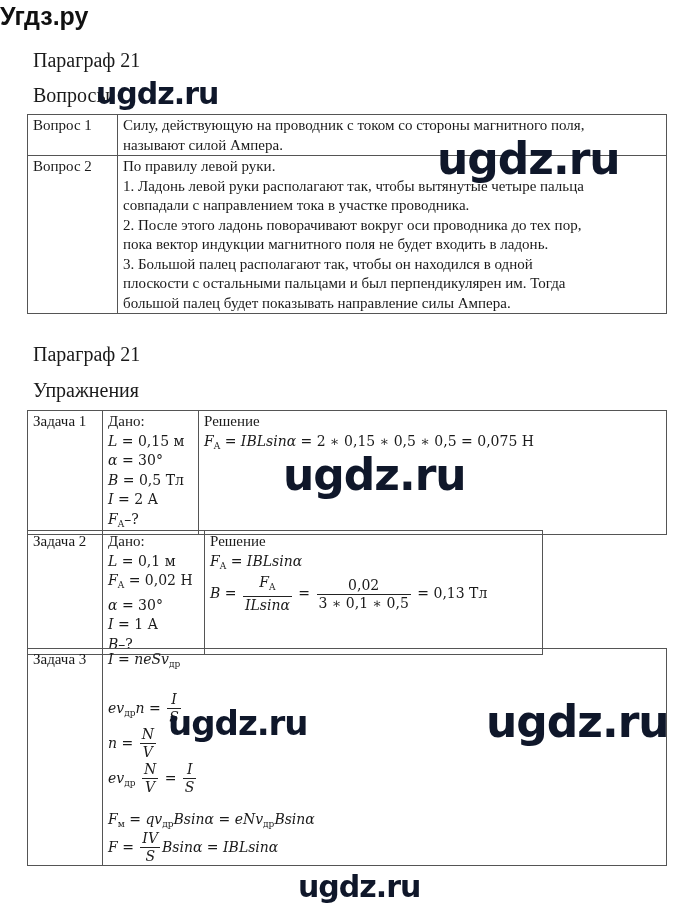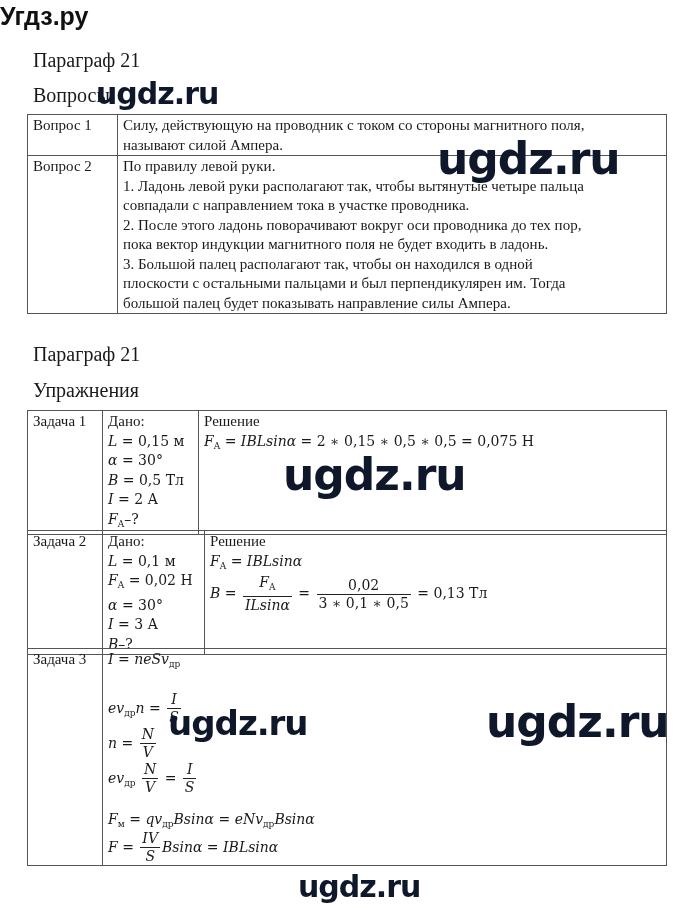--- a/index.html
+++ b/index.html
@@ -89,35 +89,35 @@
     </td>
     <td>
       <span class="line">Решение</span>
       <span class="line math"><i>F</i><span class="sub">A</span> = <span>IBLsinα</span> = <span class="up">2 ∗ 0,15 ∗ 0,5 ∗ 0,5</span> = <span class="up">0,075 Н</span></span>
     </td>
   </tr>
 </tbody>
   </table>
 <div class="wm" style="left:283px; top:453px; font-size:44px;">ugdz.ru</div>
 
-<table class="doc" style="top:530px; width:640px;">
+<table class="doc" style="top:530px; width:516px;">
   <colgroup>
       <col style="width:75px">
       <col style="width:102px">
       <col>
     </colgroup>
   <tbody>
       <tr>
     <td>Задача 2</td>
     <td style="height:117px;">
       <span class="line">Дано:</span>
       <span class="line math"><i>L</i> = <span class="up">0,1 м</span></span>
       <span class="line math"><i>F</i><span class="sub">A</span> = <span class="up">0,02 Н</span></span>
       <span class="line math"><i>α</i> = <span class="up">30°</span></span>
-      <span class="line math"><i>I</i> = <span class="up">3 А</span></span>
+      <span class="line math"><i>I</i> = <span class="up">1 А</span></span>
       <span class="line math"><i>B</i><span class="up">–?</span></span>
     </td>
     <td>
       <span class="line">Решение</span>
       <span class="line math"><i>F</i><span class="sub">A</span> = <i>IBLsinα</i></span>
       <span class="line math" style="margin-top:-2px;">
         <i>B</i> =
         <span class="frac"><span class="num"><i>F</i><span class="sub">A</span></span><span class="den">ILsinα</span></span> =
         <span class="frac up"><span class="num">0,02</span><span class="den">3 ∗ 0,1 ∗ 0,5</span></span>
         = <span class="up">0,13 Тл</span>

